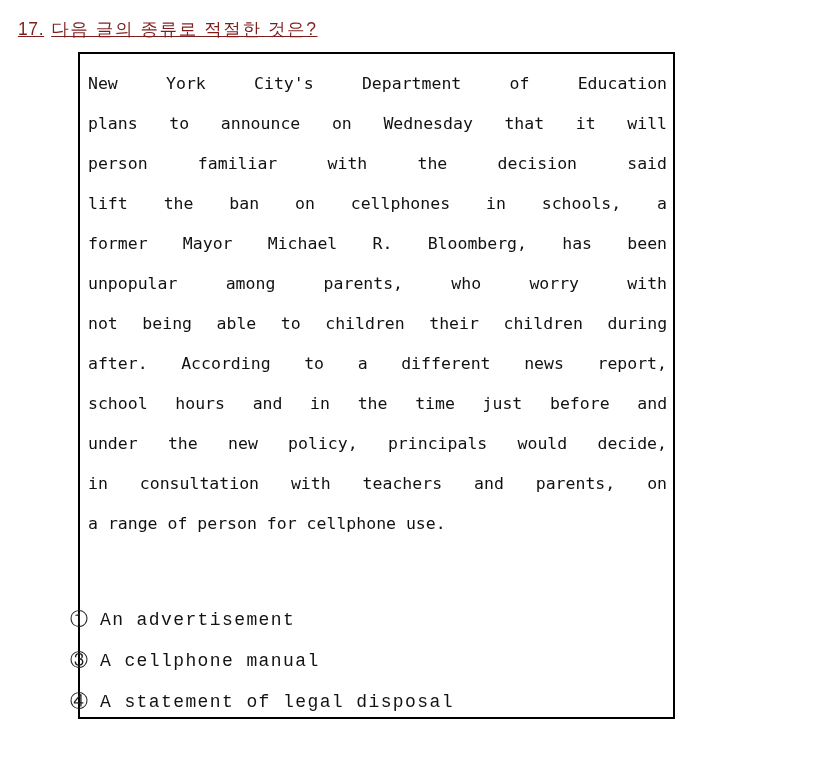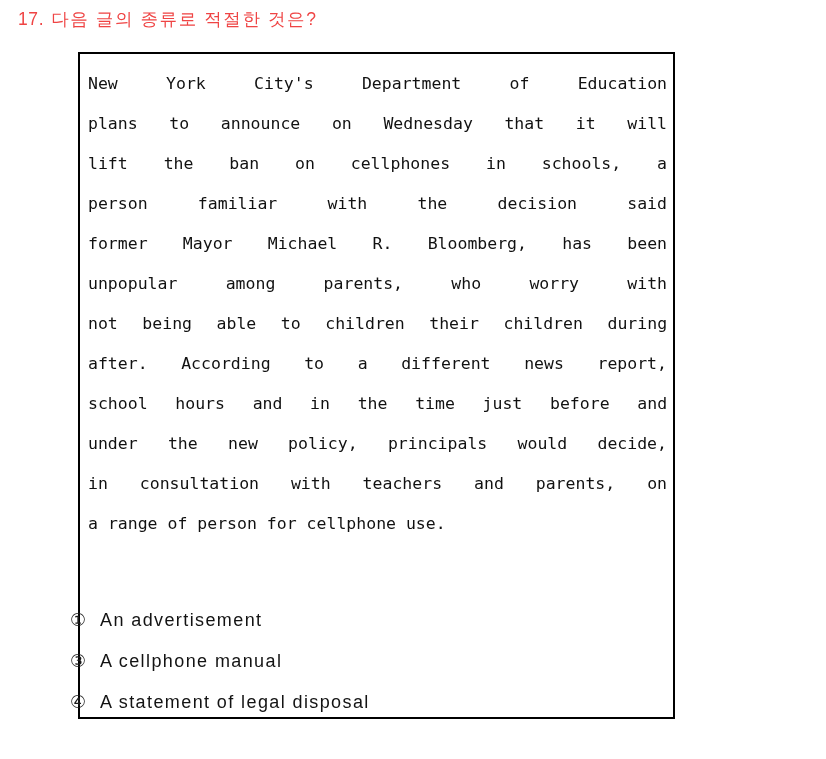--- a/index.html
+++ b/index.html
@@ -15,28 +15,29 @@
     overflow: hidden;
     font-family: "Liberation Sans", "DejaVu Sans", sans-serif;
     color: #000000;
     -webkit-font-smoothing: none;
   }
 
   
   #question-header {
     position: absolute;
     left: 18px;
-    top: 4px;
+    top: 14px;
     width: 790px;
     height: 30px;
     font-size: 17.5px;
     line-height: 30px;
     letter-spacing: 0.9px;
     white-space: nowrap;
-    color: #ef4444;
+    color: #7f1d1d;
+    text-decoration: underline;
   }
   #question-header .qnum {
     letter-spacing: 0.6px;
   }
   #question-header .qtext {
     margin-left: 7px;
     letter-spacing: 1.6px;
   }
 
   
@@ -83,20 +84,21 @@
     position: absolute;
     left: 70px;
     top: 600px;
     width: 740px;
   }
   .choice {
     position: relative;
     height: 41px;
     line-height: 41px;
     white-space: nowrap;
+    font-family: Liberation Mono, monospace;
   }
   .choice .marker {
     display: inline-block;
     width: 26px;
     font-size: 18px;
     color: #1a1a1a;
     vertical-align: baseline;
   }
   .choice .label {
     display: inline-block;
@@ -112,22 +114,22 @@
 
 <div id="question-header">
   <span class="qnum">17.</span><span class="qtext">다음 글의 종류로 적절한 것은?</span>
 </div>
 
 <div id="passage-box">
   <div id="passage-inner">
 
   <div class="passage-line"><span class="w">New</span> <span class="w">York</span> <span class="w">City's</span> <span class="w">Department</span> <span class="w">of</span> <span class="w">Education</span></div>
       <div class="passage-line"><span class="w">plans</span> <span class="w">to</span> <span class="w">announce</span> <span class="w">on</span> <span class="w">Wednesday</span> <span class="w">that</span> <span class="w">it</span> <span class="w">will</span></div>
+      <div class="passage-line"><span class="w">person</span> <span class="w">familiar</span> <span class="w">with</span> <span class="w">the</span> <span class="w">decision</span> <span class="w">said</span></div>
       <div class="passage-line"><span class="w">lift</span> <span class="w">the</span> <span class="w">ban</span> <span class="w">on</span> <span class="w">cellphones</span> <span class="w">in</span> <span class="w">schools,</span> <span class="w">a</span></div>
-      <div class="passage-line"><span class="w">person</span> <span class="w">familiar</span> <span class="w">with</span> <span class="w">the</span> <span class="w">decision</span> <span class="w">said</span></div>
       <div class="passage-line"><span class="w">former</span> <span class="w">Mayor</span> <span class="w">Michael</span> <span class="w">R.</span> <span class="w">Bloomberg,</span> <span class="w">has</span> <span class="w">been</span></div>
       <div class="passage-line"><span class="w">unpopular</span> <span class="w">among</span> <span class="w">parents,</span> <span class="w">who</span> <span class="w">worry</span> <span class="w">with</span></div>
       <div class="passage-line"><span class="w">not</span> <span class="w">being</span> <span class="w">able</span> <span class="w">to</span> <span class="w">children</span> <span class="w">their</span> <span class="w">children</span> <span class="w">during</span></div>
       <div class="passage-line"><span class="w">after.</span> <span class="w">According</span> <span class="w">to</span> <span class="w">a</span> <span class="w">different</span> <span class="w">news</span> <span class="w">report,</span></div>
       <div class="passage-line"><span class="w">school</span> <span class="w">hours</span> <span class="w">and</span> <span class="w">in</span> <span class="w">the</span> <span class="w">time</span> <span class="w">just</span> <span class="w">before</span> <span class="w">and</span></div>
       <div class="passage-line"><span class="w">under</span> <span class="w">the</span> <span class="w">new</span> <span class="w">policy,</span> <span class="w">principals</span> <span class="w">would</span> <span class="w">decide,</span></div>
       <div class="passage-line"><span class="w">in</span> <span class="w">consultation</span> <span class="w">with</span> <span class="w">teachers</span> <span class="w">and</span> <span class="w">parents,</span> <span class="w">on</span></div>
       <div class="passage-line last"><span class="w">a</span> <span class="w">range</span> <span class="w">of</span> <span class="w">person</span> <span class="w">for</span> <span class="w">cellphone</span> <span class="w">use.</span></div>
     </div>
 </div>

